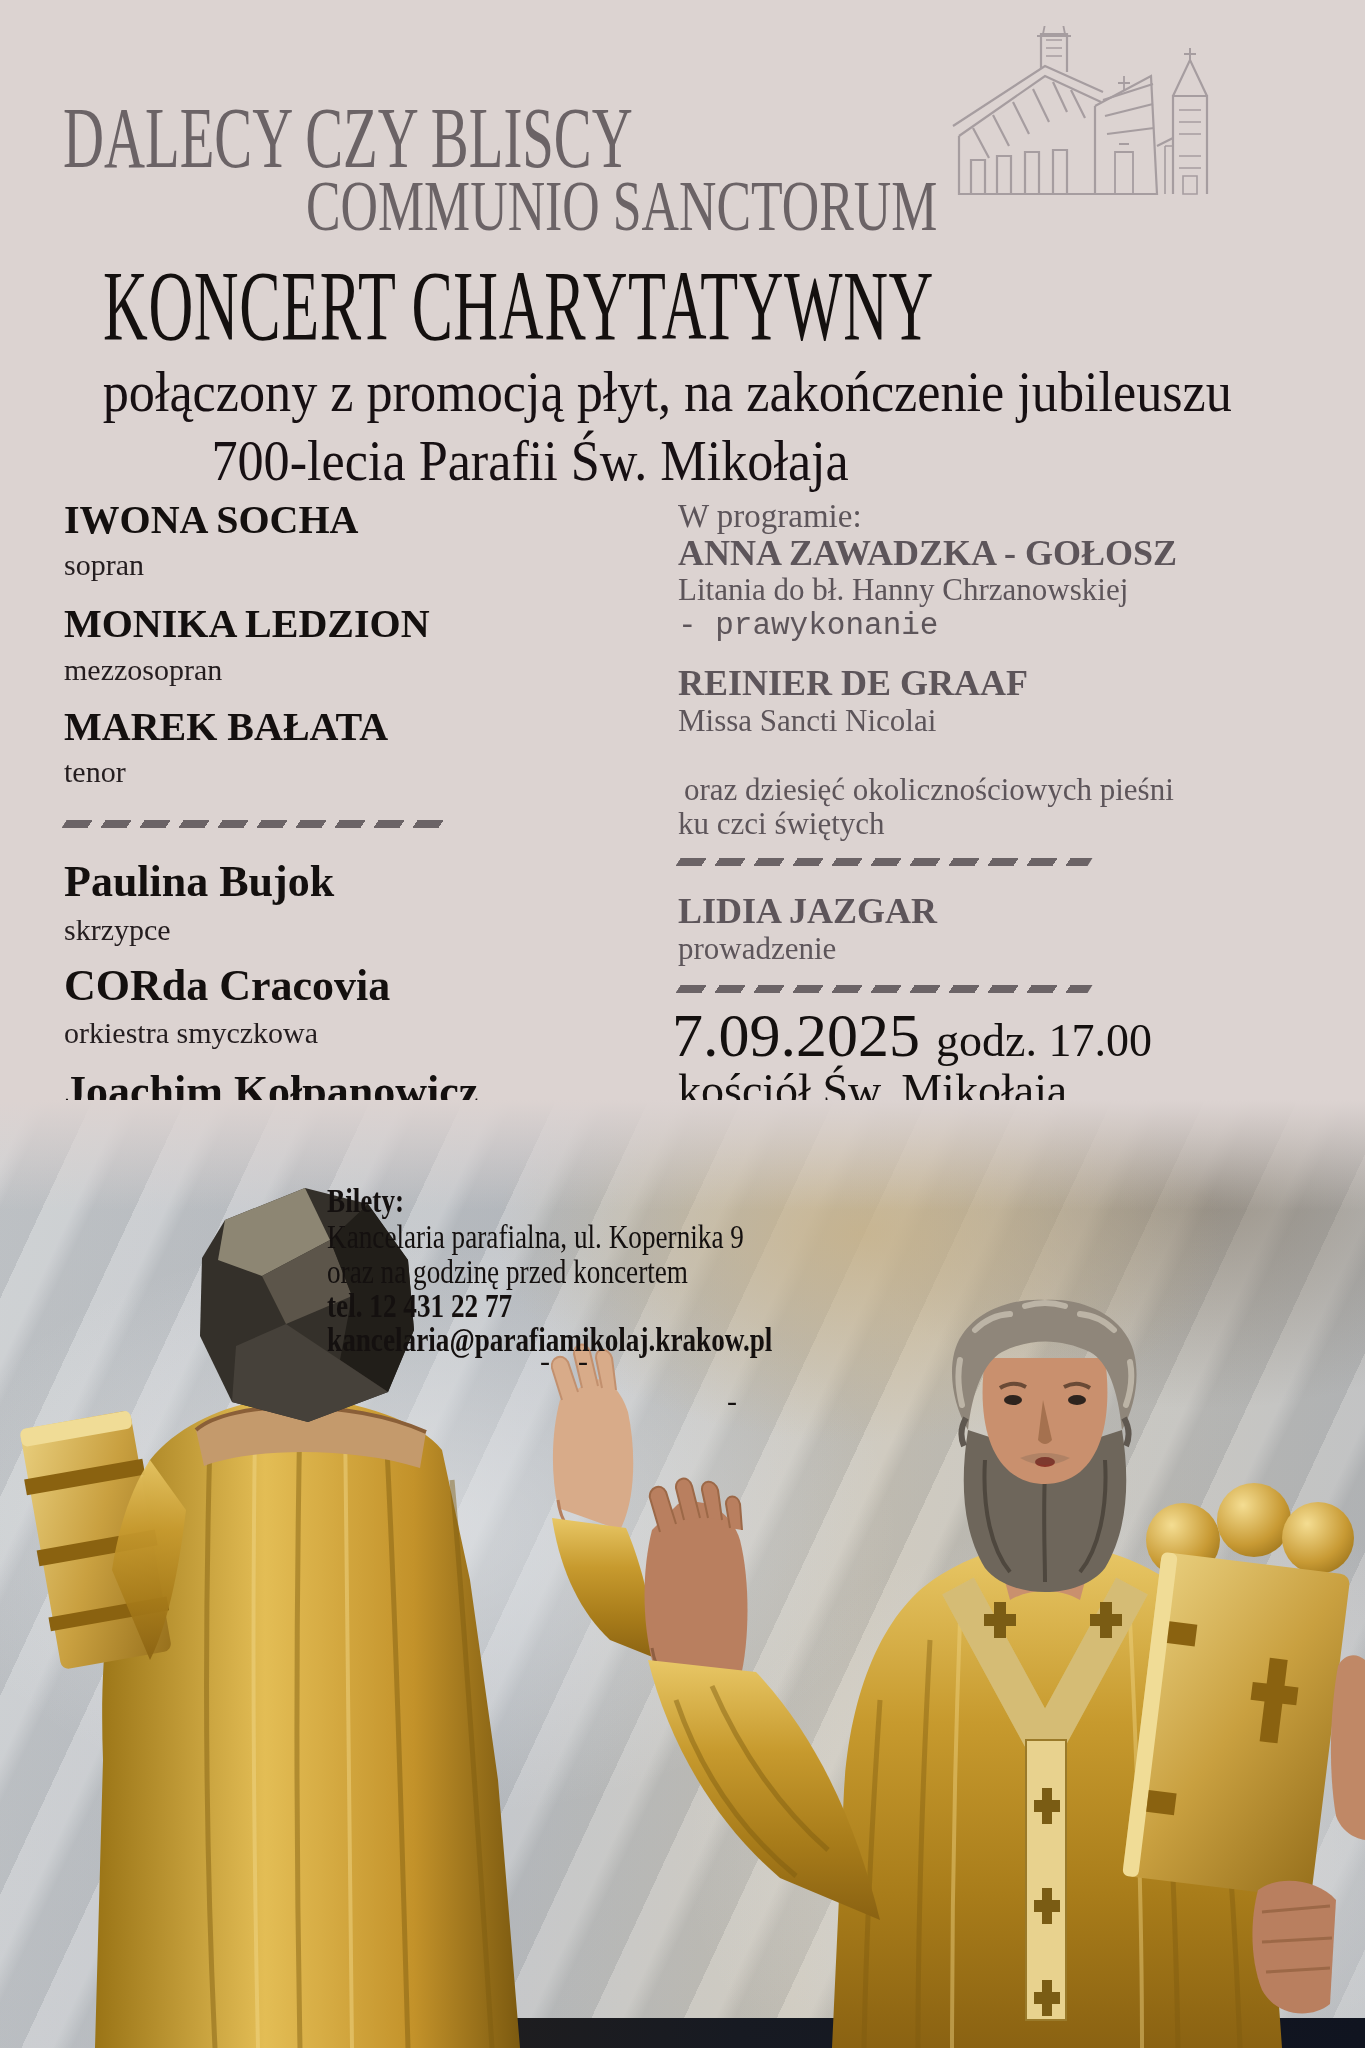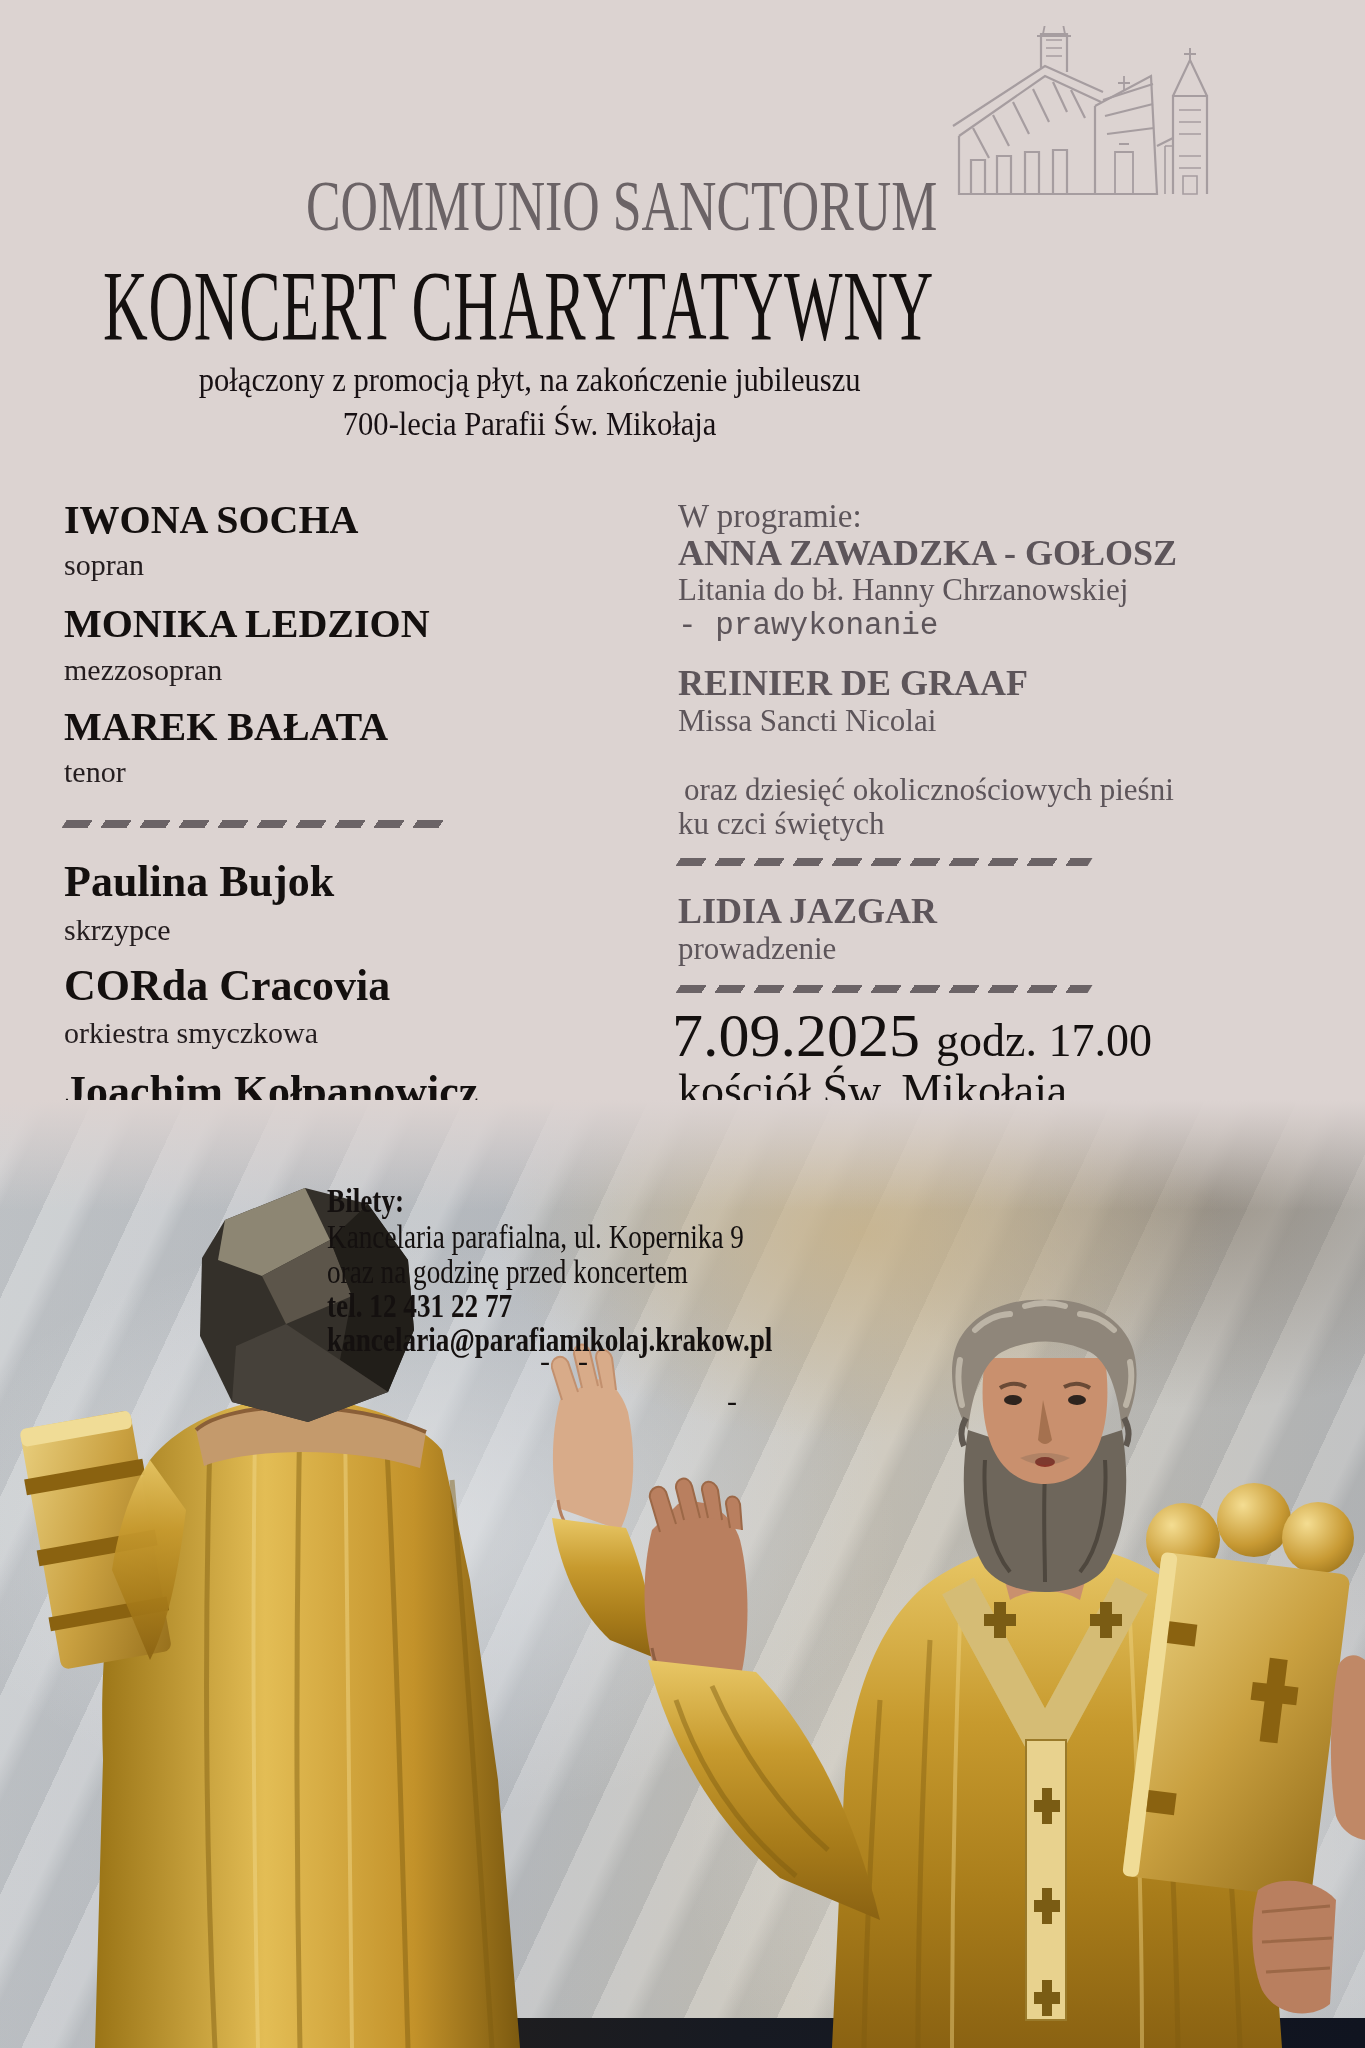--- a/index.html
+++ b/index.html
@@ -12,21 +12,21 @@
   .abs{position:absolute;white-space:nowrap;}
   .cond{display:inline-block;transform-origin:0 0;}
   
   .eyebrow{left:63px;top:88px;font-size:86px;color:#6b6366;}
   .eyebrow .cond{transform:scaleX(0.66);}
   .communio{left:306px;top:165px;font-size:72px;color:#6b6366;}
   .communio .cond{transform:scaleX(0.72);}
   .main-title{left:103px;top:248px;font-size:100px;color:#14100f;}
   .main-title .cond{transform:scaleX(0.62);letter-spacing:1px;}
   .subwrap{left:40px;top:362px;width:980px;text-align:center;position:absolute;}
-  .subline{font-size:34px;line-height:1.05;text-decoration:underline;}
+  .subline{font-size:58px;line-height:1.05;text-decoration:underline;}
   .subline span{display:inline-block;transform:scaleX(0.9);transform-origin:center top;white-space:nowrap;}
   .subline2{margin-top:8px;}
   
   .p-name{left:64px;font-size:40px;font-weight:bold;color:#14100f;}
   .p-name2{left:64px;font-size:44px;font-weight:bold;color:#14100f;}
   .p-role{left:64px;font-size:30px;color:#241d1f;}
   
   .prg{left:678px;color:#5d555a;}
   .prg-h{font-size:33px;}
   .prg-name{font-size:36px;font-weight:bold;}
@@ -60,20 +60,21 @@
     background:linear-gradient(#dcd3d1, rgba(220,211,209,0));
   }
   .photo svg{position:absolute;left:0;top:0;z-index:3;}
   .txt{position:absolute;white-space:nowrap;}
 </style>
 </head>
 <body>
 
 <div style="position:absolute;inset:0;">
 
+  <div class="abs eyebrow"><span class="cond">DALECY CZY BLISCY</span></div>
   <div class="abs communio"><span class="cond">COMMUNIO SANCTORUM</span></div>
 
   <div class="church">
     <svg viewBox="0 0 285 195" width="285" height="195" fill="none" stroke="#a69da0" stroke-width="2.2">
 
       <path d="M8,100 L100,40 L158,66"></path>
       <path d="M14,110 L100,50 L156,76"></path>
       <path d="M28,102 L44,132 M48,89 L64,120 M68,76 L84,108 M88,63 L104,96 M108,56 L122,86 M126,64 L140,92"></path>
 
       <path d="M14,110 L14,168 L150,168 L150,80"></path>

